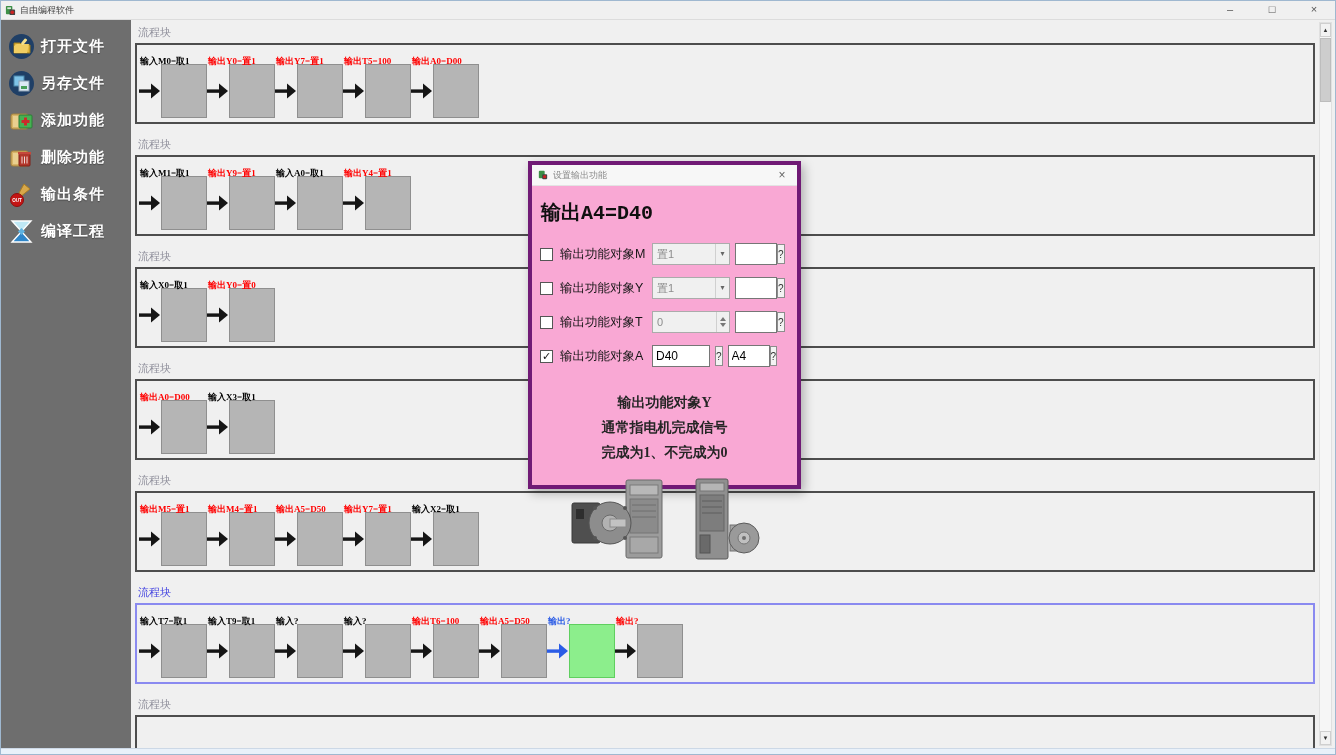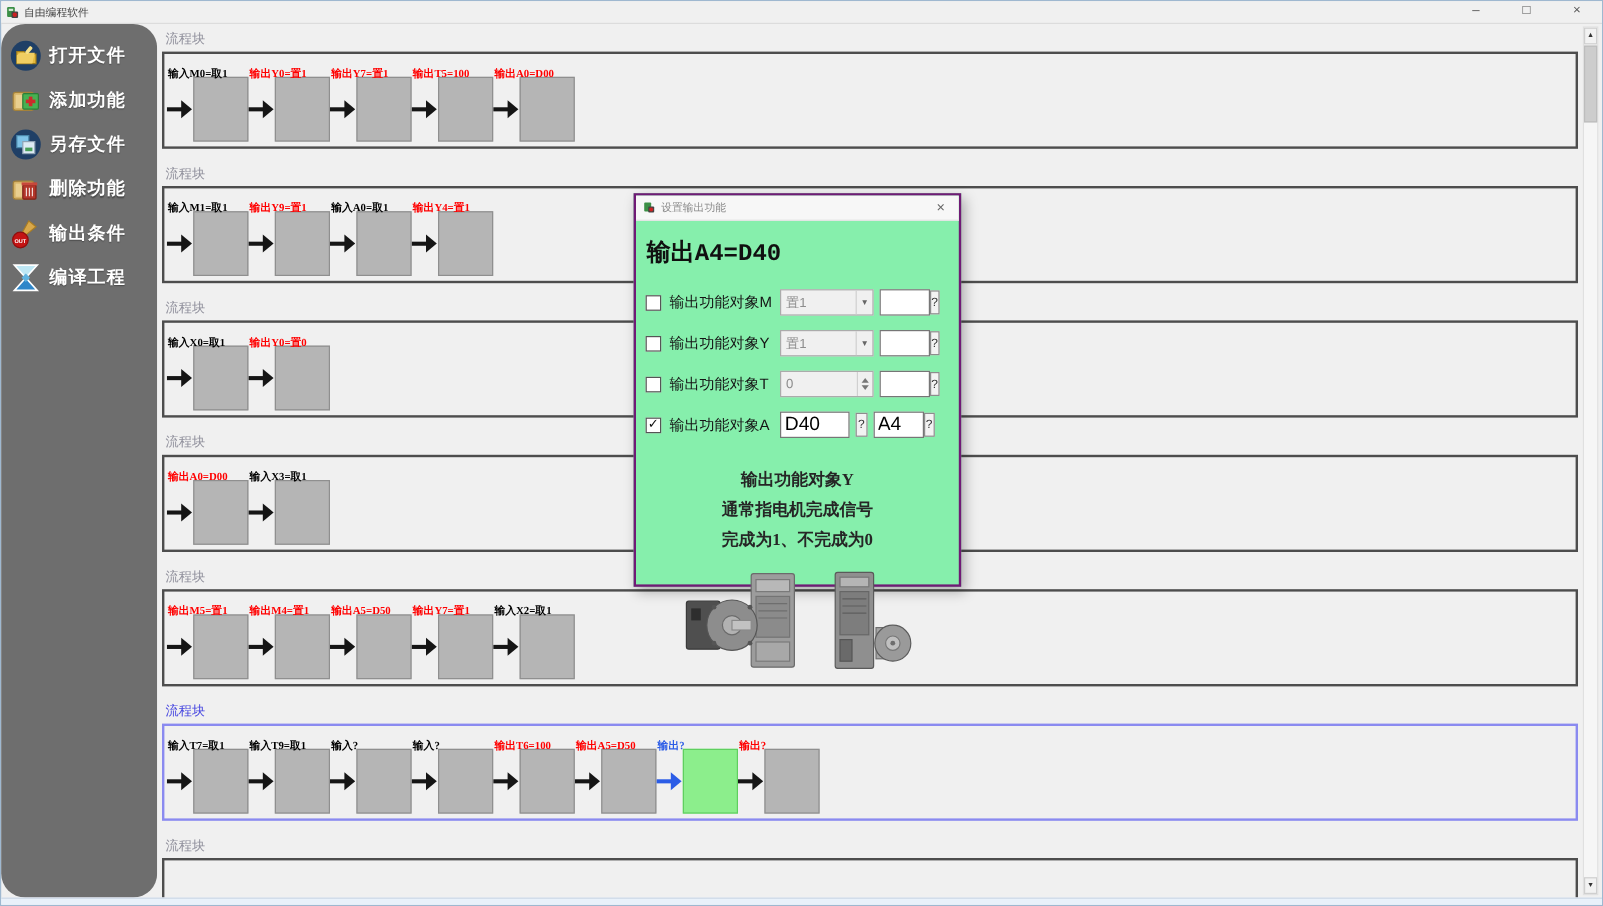--- a/index.html
+++ b/index.html
@@ -14,21 +14,21 @@
   .app-logo { width:11px; height:11px; margin-right:4px; flex:0 0 auto; }
   .tb-title { font-size:9px; color:#444; flex:1 1 auto; }
   .tb-controls { display:flex; height:100%; }
   .tb-btn { width:42px; text-align:center; font-size:11px; color:#555;
     line-height:17px; cursor:default; }
 
   
   .app-body { position:absolute; left:0; top:18px; right:0; bottom:6px;
     border-top:1px solid #dcdcdc; }
   .sidebar { position:absolute; left:0; top:0; width:130px; height:100%;
-    background:#6e6e6e; padding-top:8px;border-radius:20px; }
+    background:#6e6e6e; padding-top:8px; }
   .content { position:absolute; left:130px; top:0; right:0; height:100%;
     background:#f0f0f0; overflow:hidden; }
   .bottom-strip { position:absolute; left:0; bottom:0; width:100%; height:6px;
     background:#e9f1fa; border-top:1px solid #ccd8e6; }
 
   
   .side-item { display:flex; align-items:center; height:37px; padding-left:7px;
     cursor:pointer; }
   .side-icon { width:27px; height:27px; margin-right:6px; flex:0 0 auto; }
   .side-icon svg { width:27px; height:27px; display:block; }
@@ -63,21 +63,21 @@
   .sb-btn { position:absolute; left:0; width:11px; height:14px; background:#f2f2f2;
     border:1px solid #cfcfcf; font-size:6px; color:#333; text-align:center;
     line-height:13px; }
   .sb-up { top:0; }
   .sb-down { bottom:0; }
   .sb-thumb { position:absolute; left:0; top:15px; width:11px; height:64px;
     background:#cdcdcd; border:1px solid #bdbdbd; }
 
   
   .dialog { position:absolute; left:527px; top:160px; width:273px; height:328px;
-    background:#86efac; border:2px solid #701a75; z-index:10;
+    background:#f9a8d4; border:4px solid #701a75; z-index:10;
     box-shadow:3px 4px 10px rgba(0,0,0,.28); }
   .dlg-titlebar { height:21px; background:#f7f7f7; border-bottom:1px solid #e3e3e3;
     display:flex; align-items:center; padding:0 6px; }
   .dlg-logo { width:10px; height:10px; margin-right:5px; flex:0 0 auto; }
   .dlg-title { font-size:9px; color:#8a8a8a; flex:1 1 auto; }
   .dlg-close { font-size:12px; color:#666; width:18px; text-align:center;
     cursor:pointer; }
   .dlg-heading { font-family:Liberation Mono, monospace; font-weight:bold;
     font-size:20px; color:#101010; margin:13px 0 0 9px; }
   .dlg-rows { margin:16px 20px 0 8px; }
@@ -92,21 +92,21 @@
   .combo-val { flex:1 1 auto; font-size:11px; color:#8d8d8d; padding-left:4px; }
   .combo-arr { width:14px; text-align:center; font-size:8px; color:#666;
     border-left:1px solid #d0d0d0; align-self:stretch; line-height:20px; }
   .spin-arr { width:13px; border-left:1px solid #d0d0d0; align-self:stretch;
     display:flex; flex-direction:column; align-items:center; justify-content:center; }
   .su { width:0; height:0; border-left:3px solid transparent;
     border-right:3px solid transparent; border-bottom:4px solid #777; margin:1px 0; }
   .sd { width:0; height:0; border-left:3px solid transparent;
     border-right:3px solid transparent; border-top:4px solid #777; margin:1px 0; }
   .dlg-input { width:42px; height:22px; border:1px solid #767676; background:#fff;
-    font-size:16px; color:#000; padding:0 3px; margin-left:5px;
+    font-size:12px; color:#000; padding:0 3px; margin-left:5px;
     font-family:"Liberation Sans", sans-serif; }
   .dlg-input.wide { width:58px; margin-left:0; }
   .qbtn { width:18px; height:20px; border:1px solid #8d8d8d; background:#f3f3f3;
     font-size:10px; color:#333; margin-left:5px; cursor:pointer;
     font-family:"Liberation Sans", sans-serif; }
   .qbtn.last { margin-left:auto; }
   .dlg-help { margin-top:22px; text-align:center; }
   .dlg-help p { font-family:"Liberation Serif", serif; font-weight:bold;
     font-size:14px; color:#262626; line-height:25px; }
   .dlg-images { margin-top:12px; display:flex; justify-content:center; gap:20px; }
@@ -141,39 +141,39 @@
               <path d="M6 10h6l2 2h8v8H6z" fill="#e3b93d" stroke="#9e7d1c"></path>
               <path d="M6 13l3-2h12l-2 9H6z" fill="#f0ce62"></path>
               <rect x="15" y="5" width="3" height="7" rx="1" transform="rotate(40 16 8)" fill="#f5e08a"></rect>
             </svg>
           </span>
           <span class="side-label">打开文件</span>
         </div>
         <div class="side-item">
           <span class="side-icon">
             <svg viewBox="0 0 27 27">
+              <circle cx="13.5" cy="13.5" r="12.5" fill="#1f3f66"></circle>
+              <rect x="6" y="6" width="10" height="10" fill="#7fc3e8" stroke="#4a87ab"></rect>
+              <rect x="11" y="11" width="10" height="10" fill="#ddeaf4" stroke="#8fa3b5"></rect>
+              <rect x="13" y="16" width="6" height="3" fill="#49a05a"></rect>
+            </svg>
+          </span>
+          <span class="side-label">另存文件</span>
+        </div>
+        <div class="side-item">
+          <span class="side-icon">
+            <svg viewBox="0 0 27 27">
               <rect x="3" y="7" width="17" height="15" rx="2" fill="#d7b468" stroke="#a5823a"></rect>
               <rect x="5" y="9" width="13" height="11" fill="#e9cf8f"></rect>
               <rect x="11" y="8" width="13" height="13" rx="1" fill="#46b152" stroke="#2b7d36"></rect>
               <rect x="16" y="10.5" width="3" height="8" fill="#cc2b2b"></rect>
               <rect x="13.5" y="13" width="8" height="3" fill="#cc2b2b"></rect>
             </svg>
           </span>
           <span class="side-label">添加功能</span>
-        </div>
-        <div class="side-item">
-          <span class="side-icon">
-            <svg viewBox="0 0 27 27">
-              <circle cx="13.5" cy="13.5" r="12.5" fill="#1f3f66"></circle>
-              <rect x="6" y="6" width="10" height="10" fill="#7fc3e8" stroke="#4a87ab"></rect>
-              <rect x="11" y="11" width="10" height="10" fill="#ddeaf4" stroke="#8fa3b5"></rect>
-              <rect x="13" y="16" width="6" height="3" fill="#49a05a"></rect>
-            </svg>
-          </span>
-          <span class="side-label">另存文件</span>
         </div>
         <div class="side-item">
           <span class="side-icon">
             <svg viewBox="0 0 27 27">
               <rect x="3" y="7" width="17" height="15" rx="2" fill="#d7b468" stroke="#a5823a"></rect>
               <rect x="5" y="9" width="13" height="11" fill="#e9cf8f"></rect>
               <rect x="11" y="10" width="11" height="12" rx="1" fill="#b3362a" stroke="#7e2118"></rect>
               <rect x="10" y="8" width="13" height="2.5" fill="#c6473b"></rect>
               <line x1="14" y1="12.5" x2="14" y2="19.5" stroke="#f0d9d6"></line>
               <line x1="16.5" y1="12.5" x2="16.5" y2="19.5" stroke="#f0d9d6"></line>

